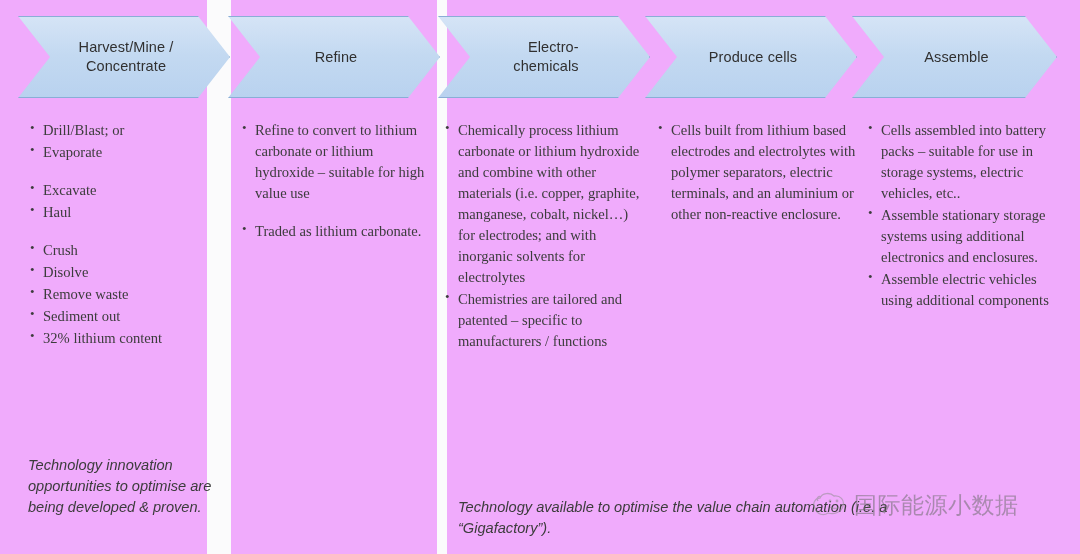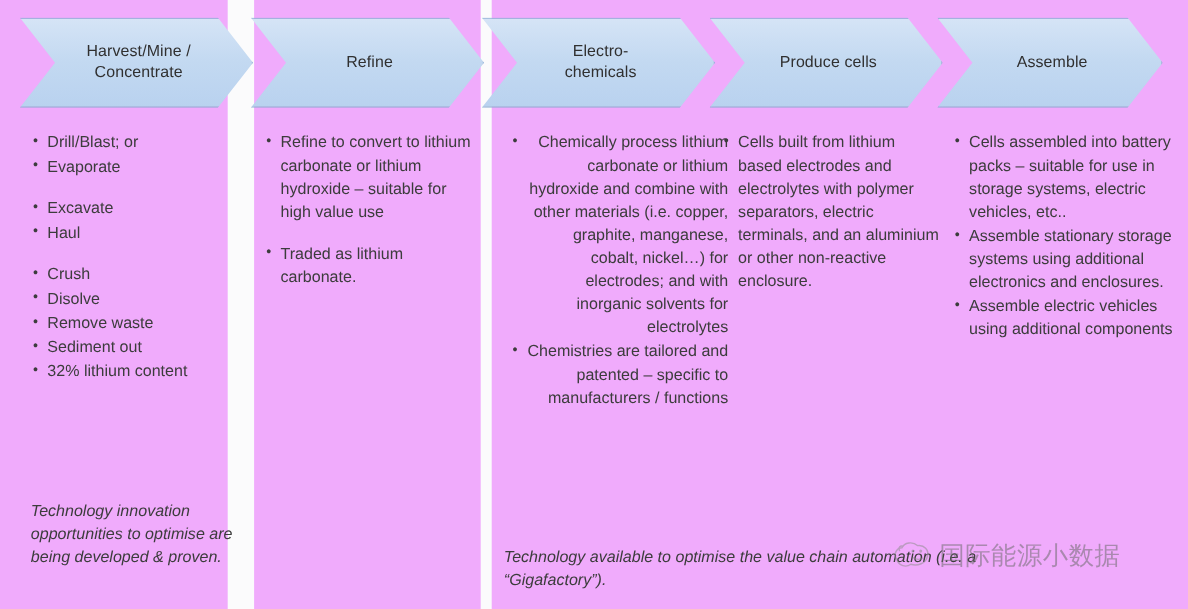--- a/index.html
+++ b/index.html
@@ -60,48 +60,49 @@
     background: linear-gradient(180deg, #d5e4f6 0%, #c3d9f1 48%, #b9d2ef 100%);
     border: 1px solid #8aaed6;
     -webkit-clip-path: polygon(0 0, calc(100% - 32px) 0, 100% 50%, calc(100% - 32px) 100%, 0 100%, 32px 50%);
     clip-path: polygon(0 0, calc(100% - 32px) 0, 100% 50%, calc(100% - 32px) 100%, 0 100%, 32px 50%);
     filter: drop-shadow(1px 2px 1.5px rgba(120,130,145,.45));
   }
   .chevron-label { display: block; white-space: pre-line; }
 
   .ch0 { left: 18px;  width: 212px; }
   .ch1 { left: 228px; width: 212px; }
-  .ch2 { left: 438px; width: 212px; }
+  .ch2 { left: 438px; width: 212px; text-align: right; }
   .ch3 { left: 645px; width: 212px; }
   .ch4 { left: 852px; width: 205px; }
 
   
   .columns {
     position: absolute;
     top: 120px;
     left: 0;
     width: 1080px;
   }
   .col {
     position: absolute;
     top: 0;
     font-size: 14.6px;
     line-height: 1.44;
     color: #3c3c3c;
   }
   .col0 { left: 28px;  width: 192px; }
   .col1 { left: 240px; width: 196px; }
-  .col2 { left: 464px; width: 198px; text-align: right; }
+  .col2 { left: 443px; width: 198px; }
   .col3 { left: 656px; width: 200px; }
   .col4 { left: 866px; width: 200px; }
 
   ul.blist {
     margin: 0;
     padding: 0;
     list-style: none;
+    font-family: Liberation Serif, serif;
   }
   ul.blist li {
     position: relative;
     padding-left: 15px;
     margin-bottom: 1px;
   }
   ul.blist li::before {
     content: "\2022";
     position: absolute;
     left: 2px;

